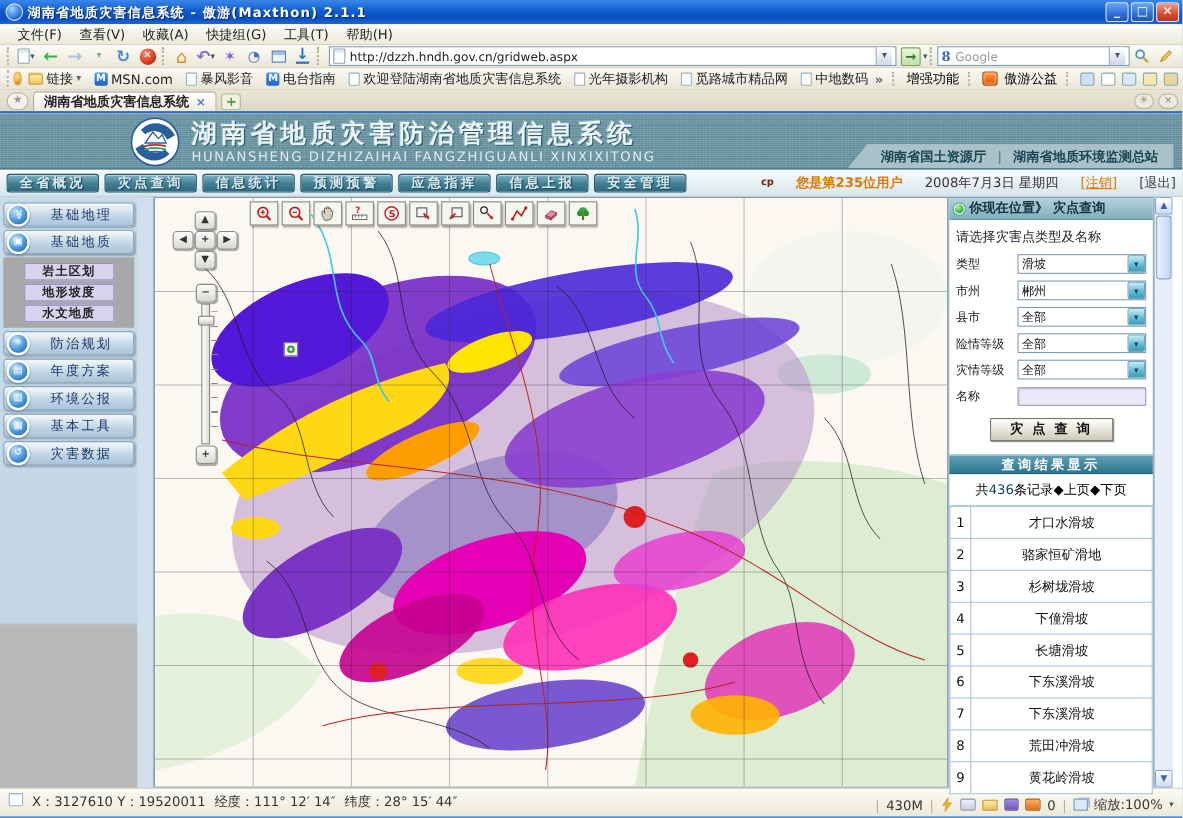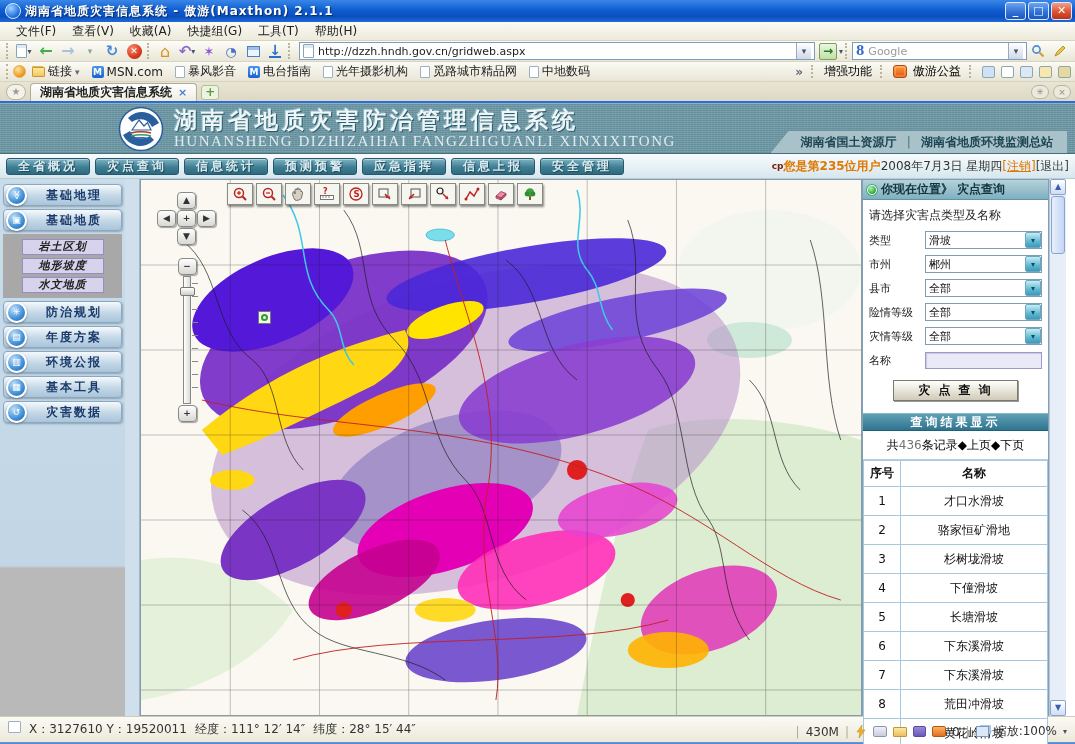--- a/index.html
+++ b/index.html
@@ -62,45 +62,45 @@
   .newtab { width:18px; height:15px; margin:0 0 1px 4px; background:#eef2e2; border:1px solid #b0c090; border-radius:3px; color:#5a9a3a; font-weight:bold; text-align:center; line-height:13px; }
   .tab-right { margin-left:auto; display:flex; gap:4px; align-items:center; margin-bottom:2px; }
   .tr-btn { width:18px; height:14px; border-radius:7px; background:#eceadb; border:1px solid #b8b49f; color:#888; font-size:9px; text-align:center; line-height:12px; }
   .blue-line { height:2px; background:#2b6cd8; }
 
   
   .banner { height:51px; background:#6d98a6; background-image:repeating-linear-gradient(0deg, rgba(0,0,0,.07) 0 1px, rgba(255,255,255,.05) 1px 2px), repeating-linear-gradient(90deg, rgba(255,255,255,.05) 0 1px, transparent 1px 3px); position:relative; border-top:1px solid #8fb2bc; border-bottom:1px solid #44707e; display:flex; align-items:center; }
   .banner .logo { margin-left:118px; }
   .banner .titles { margin-left:10px; }
   .banner .apptitle { font-size:23px; font-weight:bold; color:#eef5f6; letter-spacing:4px; text-shadow:1px 1px 0 #2c5c6c, -1px -1px 0 #8fb8c4; line-height:26px; }
-  .banner .appsub { font-size:15px; color:#dcebee; letter-spacing:1.5px;font-family:Liberation Serif, serif; }
+  .banner .appsub { font-size:12px; color:#dcebee; letter-spacing:1.5px; }
   .banner .dept { position:absolute; right:8px; bottom:0; height:22px; background:#a9c2ca; clip-path:polygon(18px 0,100% 0,100% 100%,0 100%); display:flex; align-items:center; padding:0 14px 0 30px; gap:10px; }
   .banner .dept span { color:#1c4654; font-weight:bold; }
   .banner .dept .sep { color:#5d8794; }
 
   
   .navrow { height:23px; background:linear-gradient(#f7fbfd,#d7e7ee); display:flex; align-items:center; padding:12px 6px; border-bottom:1px solid #b8ccd6; }
   .navbtn { height:17px; padding:0 11px; margin-right:5px; display:flex; align-items:center; background:linear-gradient(#7fb3c4,#3f7e93 55%,#2f6a80); border:1px solid #24596d; border-radius:3px; color:#d8ecf2; font-weight:bold; letter-spacing:3px; font-size:12px; text-shadow:1px 1px 1px #1c4654; box-shadow:inset 0 1px rgba(255,255,255,.45); }
-  .userinfo { margin-left:auto; display:flex; align-items:center; gap:0; white-space:nowrap;justify-content:flex-end; }
+  .userinfo { margin-left:auto; display:flex; align-items:center; gap:20px; white-space:nowrap;justify-content:flex-end; }
   .userinfo .cp { font-size:9px; font-weight:bold; color:#7a2010; }
   .userinfo .visit { color:#e07800; font-weight:bold; }
   .userinfo .date { color:#333; }
   .userinfo .logout { color:#e07800; text-decoration:underline; }
   .userinfo .exit { color:#444; }
 
   
   .main { height:537px; display:flex; background:#cfe0ec; }
 
   .sidebar { width:125px; background:linear-gradient(#c9dcea,#c2d6e6 72%,#b9b9b9 72.5%); padding-top:2px; }
   .sbtn { height:22px; margin:3px 3px; display:flex; align-items:center; background:linear-gradient(#f5f9fc,#c3d7e6 55%,#a9c4da); border:1px solid #8aa8c0; border-radius:4px; box-shadow:1px 1px 2px rgba(60,80,100,.4); }
   .sbtn .circ { width:21px; height:21px; margin-left:2px; border-radius:50%; background:radial-gradient(circle at 35% 30%,#bfe0f8,#3f8fd8 60%,#1a5fa8); border:2px solid #fff; color:#fff; font-size:9px; display:flex; align-items:center; justify-content:center; box-shadow:0 1px 2px #678; }
   .sbtn .circ .r90 { display:inline-block; transform:rotate(90deg); }
-  .sbtn label { flex:1; text-align:center; font-weight:bold; color:#1a3a6b; letter-spacing:2px; }
+  .sbtn label { flex:1; text-align:center; font-weight:normal; color:#1a3a6b; letter-spacing:2px; }
   .submenu { background:#a8a8a8; padding:2px 0; margin:0 3px; }
-  .ssub { width:82px; height:16px; margin:3px auto; background:#d8d3ec; border:1px solid #978cc4; color:#222; font-weight:bold; text-align:center; line-height:14px; letter-spacing:1px; font-size:11px;font-style:italic; }
+  .ssub { width:82px; height:16px; margin:3px auto; background:#d8d3ec; border:1px solid #978cc4; color:#222; font-weight:bold; text-align:center; line-height:14px; letter-spacing:1px; font-size:11px; }
 
   .gutter { width:15px; background:#cfe0ec; border-right:1px solid #9fb8c8; }
 
   .mapframe { flex:1; position:relative; background:#fff; border:1px solid #8a9aa8; overflow:hidden; }
   .mapframe svg.mapsvg { position:absolute; inset:0; width:100%; height:100%; }
   .maptools { position:absolute; top:3px; left:86px; display:flex; gap:3px; }
   .mtool { width:26px; height:22px; background:#f6f6f1; border:1px solid #8a8a80; box-shadow:1px 2px 2px rgba(0,0,0,.45); display:flex; align-items:center; justify-content:center; }
   .dpad { position:absolute; top:12px; left:14px; width:63px; }
   .dpad .drow { display:flex; justify-content:center; gap:1px; margin-bottom:1px; }
   .dbtn { width:19px; height:17px; background:linear-gradient(#fdfdfd,#d8d8d4); border:1px solid #8a8a84; border-radius:4px; color:#333; font-size:9px; text-align:center; line-height:15px; box-shadow:1px 1px 1px rgba(0,0,0,.35); font-weight:bold; }
@@ -117,24 +117,24 @@
   .locdot { width:10px; height:10px; border-radius:50%; background:radial-gradient(circle at 35% 30%,#b0f0b0,#2fa82f 70%,#157815); border:1px solid #e8f8e8; box-shadow:0 0 0 1px #4a8; }
   .locbar b { color:#13323f; }
   .qbody { padding:5px 6px 0 6px; }
   .qprompt { color:#222; margin:2px 0 6px 0; }
   .frow { display:flex; align-items:center; height:20px; margin-bottom:4px; }
   .frow .flabel { width:56px; color:#222; font-size:11px; }
   .fsel { flex:1; height:18px; border:1px solid #7f9db9; background:#fff; display:flex; align-items:center; }
   .fsel .val { flex:1; padding-left:3px; color:#111; font-size:11px; }
   .fsel .arr { width:16px; height:16px; background:linear-gradient(#c8ecf4,#5fb8d4 60%,#3f98b8); border:1px solid #6aa8bc; border-radius:2px; color:#10505f; font-size:8px; text-align:center; line-height:15px; }
   .ftxt { flex:1; height:17px; border:1px solid #9b9bc8; background:#e9e9f8; box-shadow:inset 1px 1px 1px #c8c8dd; }
-  .qbtn { display:block; width:125px; height:21px; margin:10px auto 8px auto; background:linear-gradient(#ffffff,#e4e0d2 60%,#cfcaba); border:1px solid #7a7a6a; box-shadow:1px 1px 0 #999; font-weight:bold; letter-spacing:2px; color:#111; text-align:center; line-height:19px; font-size:12px; }
+  .qbtn { display:block; width:112px; height:21px; margin:10px auto 8px auto; background:linear-gradient(#ffffff,#e4e0d2 60%,#cfcaba); border:1px solid #7a7a6a; box-shadow:1px 1px 0 #999; font-weight:bold; letter-spacing:2px; color:#111; text-align:center; line-height:19px; font-size:12px; }
   .rhdr { height:18px; flex:none; background:linear-gradient(#5fa0b4,#2f7490); border-top:1px solid #88b8c8; border-bottom:1px solid #1f5f78; color:#fff; font-weight:bold; letter-spacing:3px; text-align:center; line-height:17px; margin-top:4px; }
   .pag { text-align:center; padding:6px 0 5px 0; color:#000; border-bottom:1px solid #b8d0e4; }
-  .pag .cnt { color:#737373; }
+  .pag .cnt { color:#0c4a6e; }
   table.res { width:100%; border-collapse:collapse; }
   table.res th, table.res td { border:1px solid #a8c8e0; text-align:center; font-size:12px; color:#111; }
   table.res th { height:26px; font-weight:bold; background:#fff; }
   table.res td { height:29px; background:#fff; }
   table.res .c-no { width:37px; }
   .rfill { flex:1; background:#fff; }
 
   
   .pscroll { width:17px; background:#e8eef8; border-left:1px solid #b8c4d4; display:flex; flex-direction:column; }
   .parrow { height:16px; background:linear-gradient(#fff,#cfdcf4); border:1px solid #8aa4cc; border-radius:2px; color:#3a5fae; font-size:8px; text-align:center; line-height:14px; }
@@ -255,20 +255,24 @@
       <span class="ico-m">M</span>
       <span>MSN.com</span>
     </span>
   <span class="bm">
       <span class="ico-doc"></span>
       <span>暴风影音</span>
     </span>
   <span class="bm">
       <span class="ico-m">M</span>
       <span>电台指南</span>
+    </span>
+  <span class="bm">
+      <span class="ico-doc"></span>
+      <span>欢迎登陆湖南省地质灾害信息系统</span>
     </span>
   <span class="bm">
       <span class="ico-doc"></span>
       <span>光年摄影机构</span>
     </span>
   <span class="bm">
       <span class="ico-doc"></span>
       <span>觅路城市精品网</span>
     </span>
   <span class="bm">
@@ -605,24 +609,20 @@
 
       <span class="qbtn">灾 点 查 询</span>
     </div>
 
     <div class="rhdr">查询结果显示</div>
     <div class="pag">
       <span>共</span><span class="cnt">436</span><span>条记录</span><span>◆上页</span><span>◆下页</span>
     </div>
     <table class="res">
       <tbody>
-          <tr>
-        <th class="c-no">序号</th>
-        <th>名称</th>
-      </tr>
       <tr>
             <td>1</td>
             <td>才口水滑坡</td>
           </tr>
       <tr>
             <td>2</td>
             <td>骆家恒矿滑地</td>
           </tr>
       <tr>
             <td>3</td>

